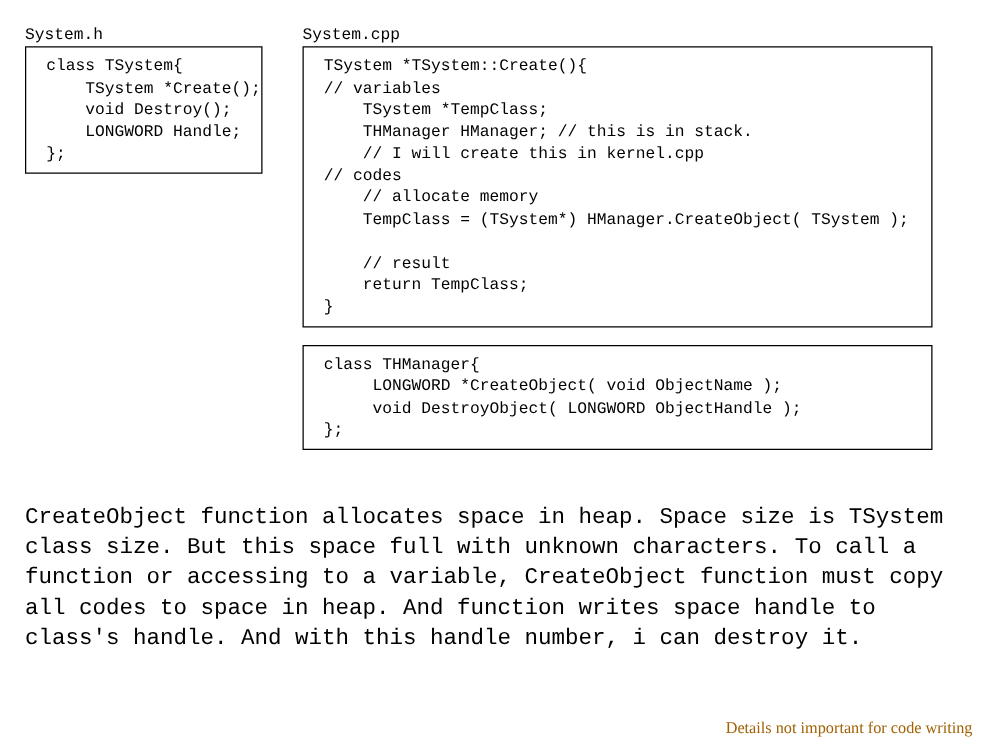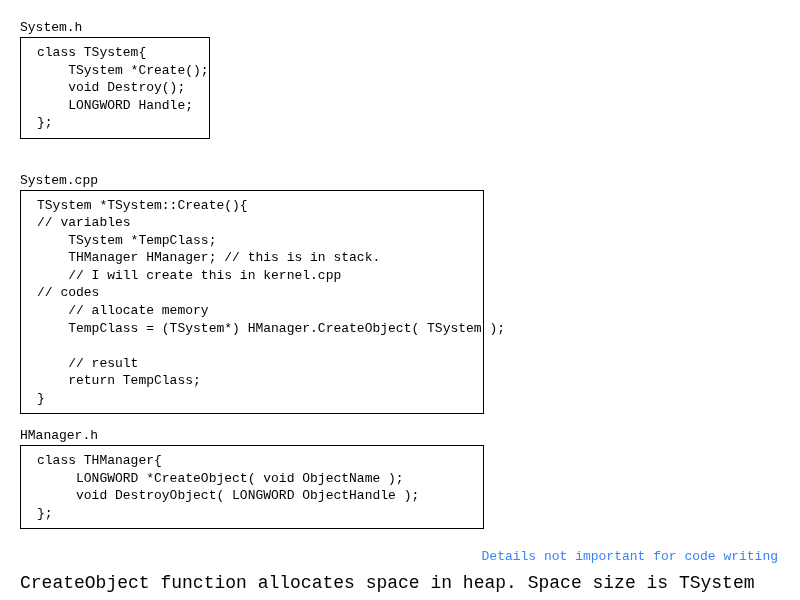--- a/index.html
+++ b/index.html
@@ -13,27 +13,27 @@
       background: #ffffff;
       color: #000000;
       padding: 20px;
       width: 800px;
       height: 600px;
       position: relative;
     }
     .container {
       display: flex;
       gap: 20px;
-      flex-direction: column;
     }
     .left-col {
       width: 190px;
     }
     .right-col {
-      width: 464px;
+      width: 504px;
+      margin-left: 12px;
     }
     .file-label {
       font-family: "Courier New", Courier, monospace;
       font-size: 13px;
       margin-bottom: 2px;
     }
     .code-box {
       border: 1px solid #000000;
       padding: 6px 16px;
       white-space: pre;
@@ -43,24 +43,24 @@
       margin-bottom: 14px;
     }
     .explanation {
       margin-top: 28px;
       font-family: "Courier New", Courier, monospace;
       font-size: 18px;
       line-height: 1.35;
     }
     .footnote {
       position: absolute;
-      bottom: 36px;
+      bottom: 10px;
       right: 22px;
-      color: #3b82f6;
-      font-family: Liberation Mono, monospace;
+      color: #a16207;
+      font-family: Liberation Serif, serif;
       font-size: 13px;
     }
   </style>
 </head>
 <body>
 
 <div class="container">
   <div class="left-col">
     <div class="file-label">System.h</div>
     <div class="code-box">class TSystem{
@@ -77,21 +77,20 @@
     THManager HManager; // this is in stack.
     // I will create this in kernel.cpp
 // codes
     // allocate memory
     TempClass = (TSystem*) HManager.CreateObject( TSystem );
 
     // result
     return TempClass;
 }</div>
 
-    <div class="file-label">HManager.h</div>
     <div class="code-box">class THManager{
      LONGWORD *CreateObject( void ObjectName );
      void DestroyObject( LONGWORD ObjectHandle );
 };</div>
   </div>
 </div>
 
 <div class="explanation">CreateObject function allocates space in heap. Space size is TSystem class size. But this space full with unknown characters. To call a function or accessing to a variable, CreateObject function must copy all codes to space in heap. And function writes space handle to class's handle. And with this handle number, i can destroy it.</div>
 
 <div class="footnote">Details not important for code writing</div>

